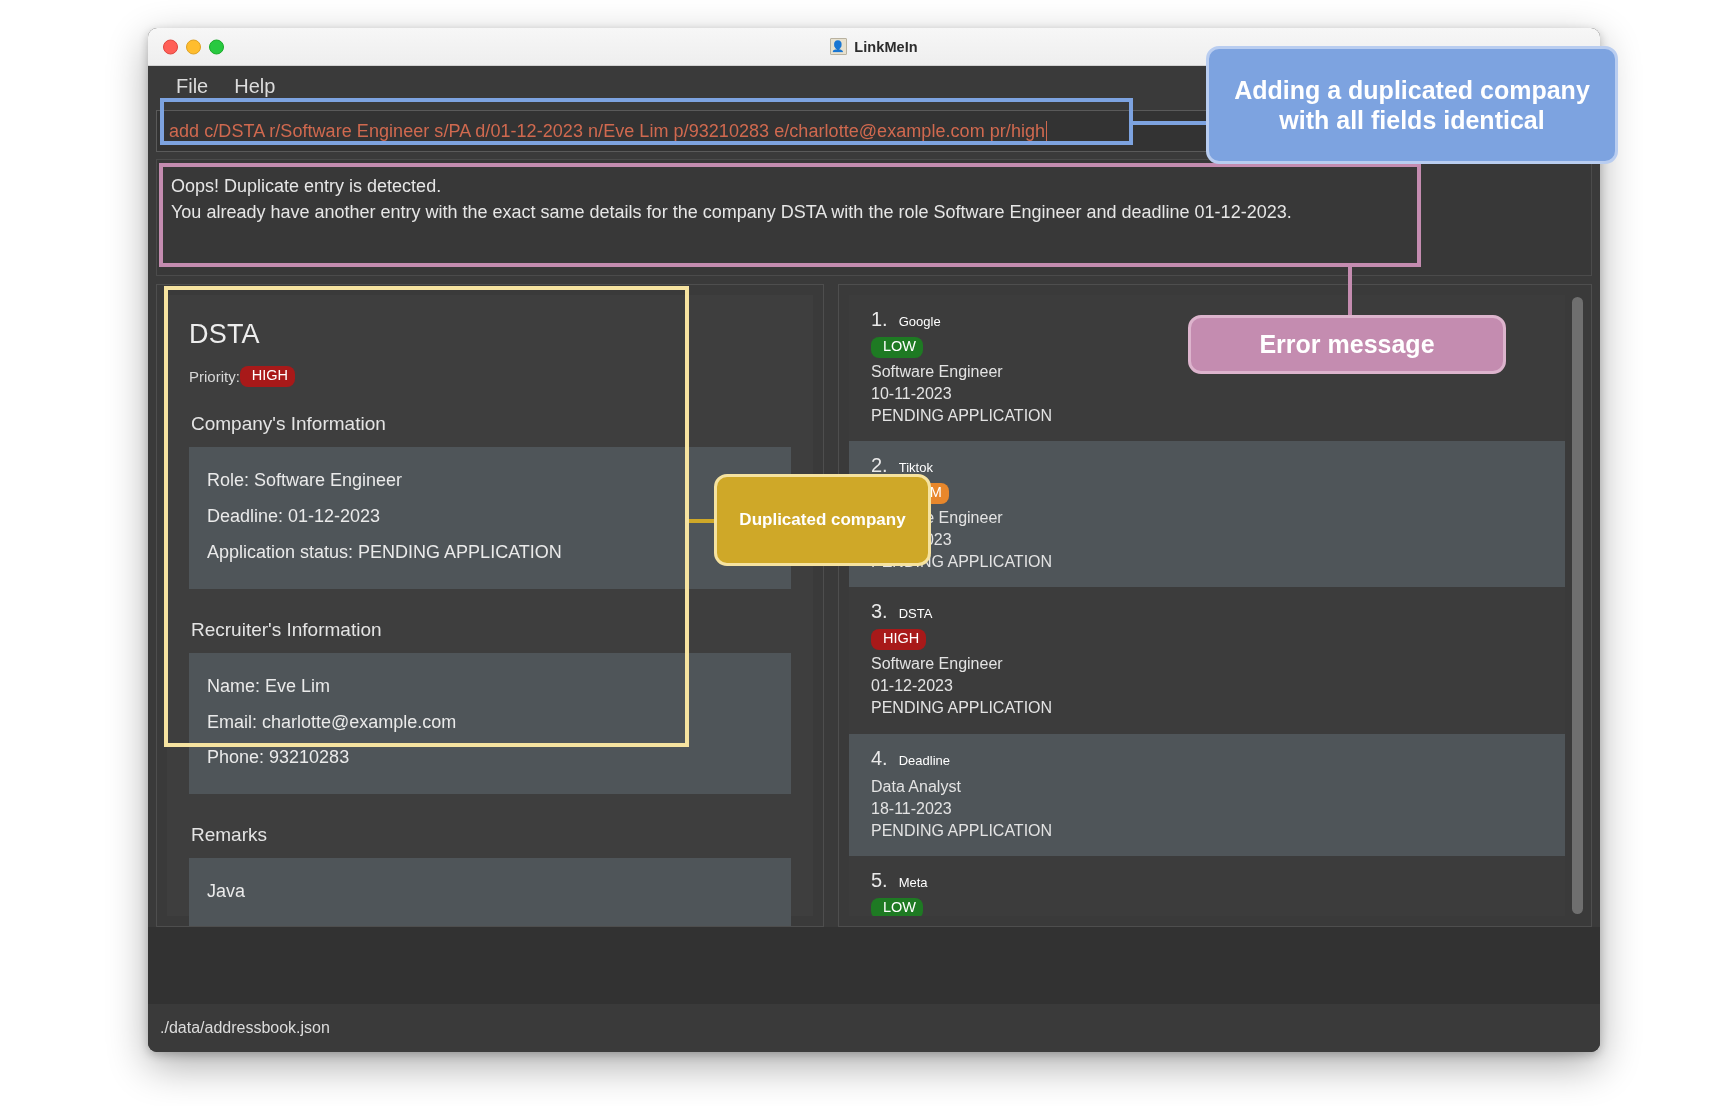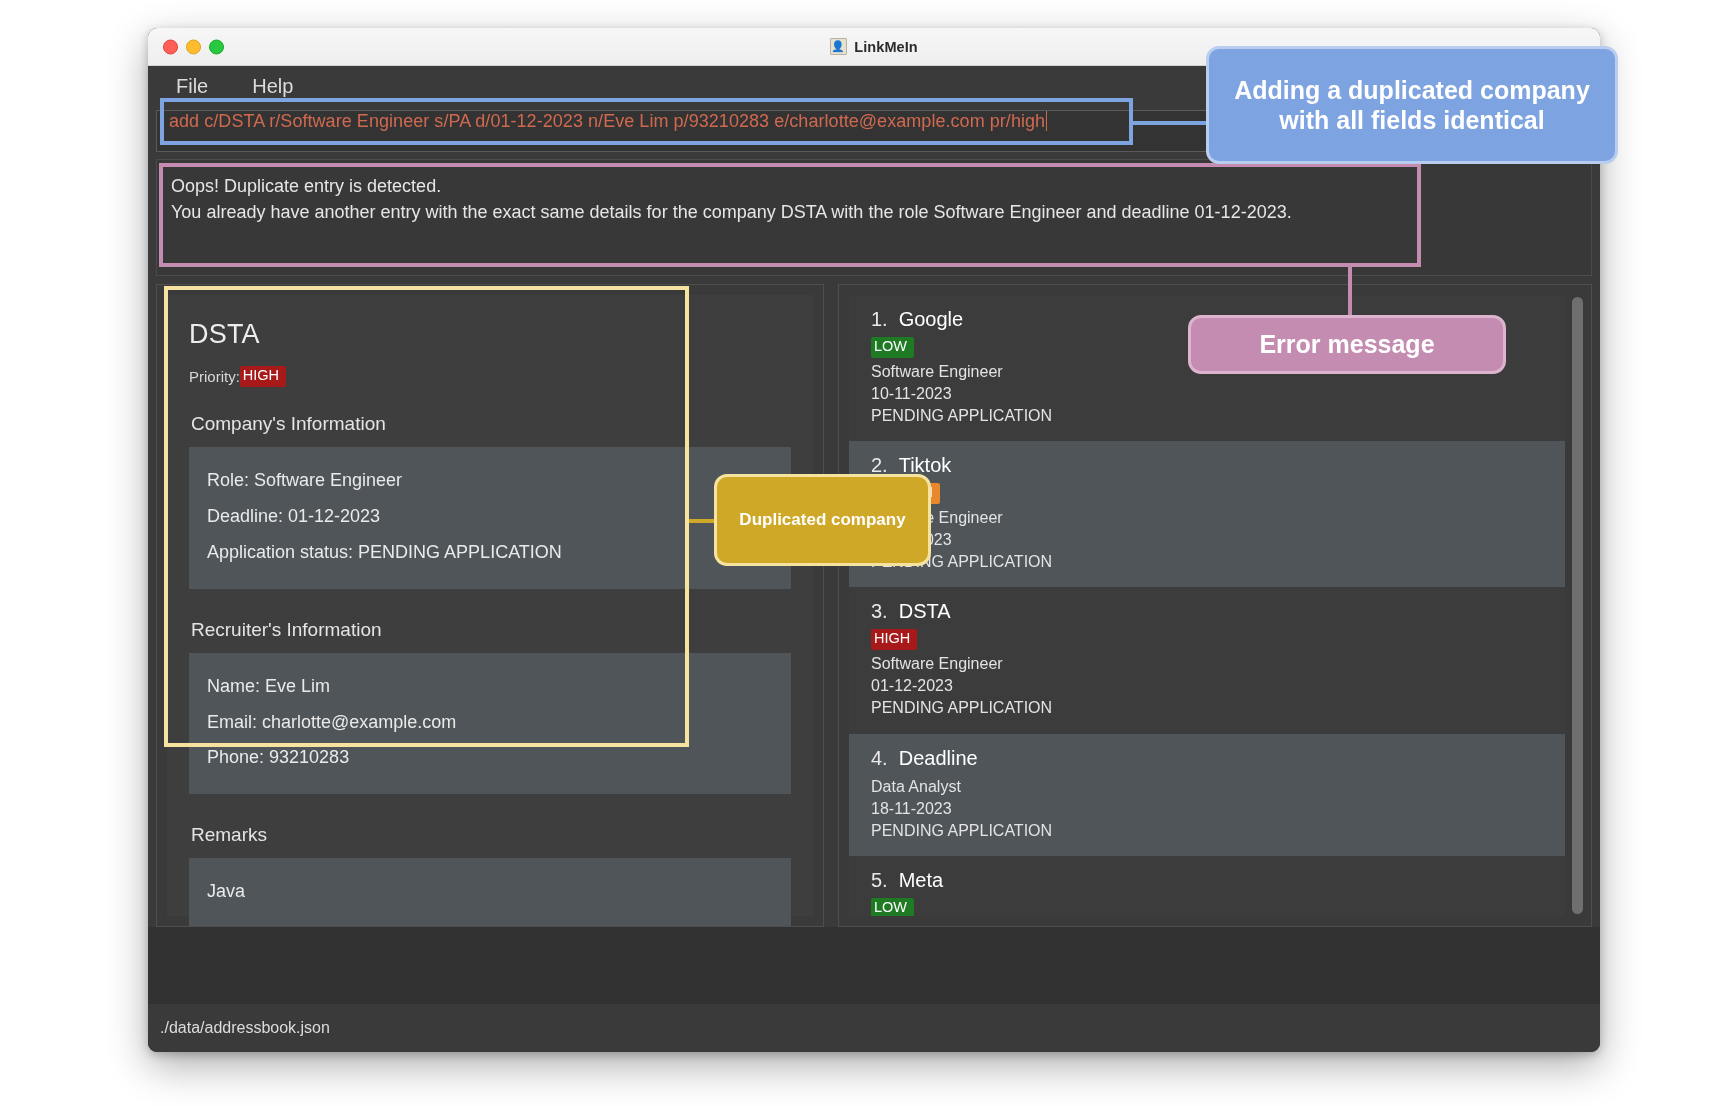--- a/index.html
+++ b/index.html
@@ -85,41 +85,41 @@
     letter-spacing: 0.1px;
   }
 
   
   .menubar {
     height: 40px;
     background: #3a3a3a;
     display: flex;
     align-items: center;
     padding-left: 16px;
-    gap: 20px;
+    gap: 2px;
   }
   .menu-item {
     color: #dcdcdc;
     font-size: 20px;
     padding: 2px 12px;
     line-height: 1;
     cursor: default;
   }
 
   
   .cmdbar {
     background: #3a3a3a;
     padding: 4px 8px 7px 8px;
   }
   .cmd-input {
     background: #333333;
     border: 1px solid #5a5a5a;
     min-height: 40px;
     display: flex;
-    align-items: flex-start;
+    align-items: center;
     padding: 0 12px;
     color: #d0694f;
     font-size: 18px;
     letter-spacing: 0.05px;
     white-space: nowrap;
     overflow: hidden;
   }
   .caret {
     display: inline-block;
     width: 1px;
@@ -178,22 +178,22 @@
   }
   .priority-row {
     display: flex;
     align-items: center;
     margin-bottom: 26px;
   }
   .priority-label { color: #d8d8d8; font-size: 15px; }
   .badge {
     font-size: 14.5px;
     color: #ffffff;
-    padding: 2px 7px 3px 3px;
-    border-radius: 2px;
+    padding: 2px 7px 3px 12px;
+    border-radius: 8px;
     line-height: 1.1;
     display: inline-block;
   }
   .badge.high   { background: #a81919; }
   .badge.medium { background: #e8872b; }
   .badge.low    { background: #1e7a23; }
 
   .section-title {
     color: #e4e4e4;
     font-size: 19px;
@@ -228,21 +228,21 @@
   }
   .list-item.odd  { background: #3c3c3c; }
   .list-item.even { background: #4f5559; }
   .li-head {
     display: flex;
     align-items: baseline;
     gap: 11px;
     margin-bottom: 6px;
   }
   .li-index   { color: #e9e9e9; font-size: 20px; }
-  .li-company { color: #ffffff; font-size: 20px; }
+  .li-company { color: #ffffff; font-size: 13px; }
   .li-badge-row { margin: 2px 0 3px 0; }
   .li-line {
     color: #e3e3e3;
     font-size: 16px;
     line-height: 1.38;
   }
 
   .scrollbar-track {
     position: absolute;
     right: 8px;

